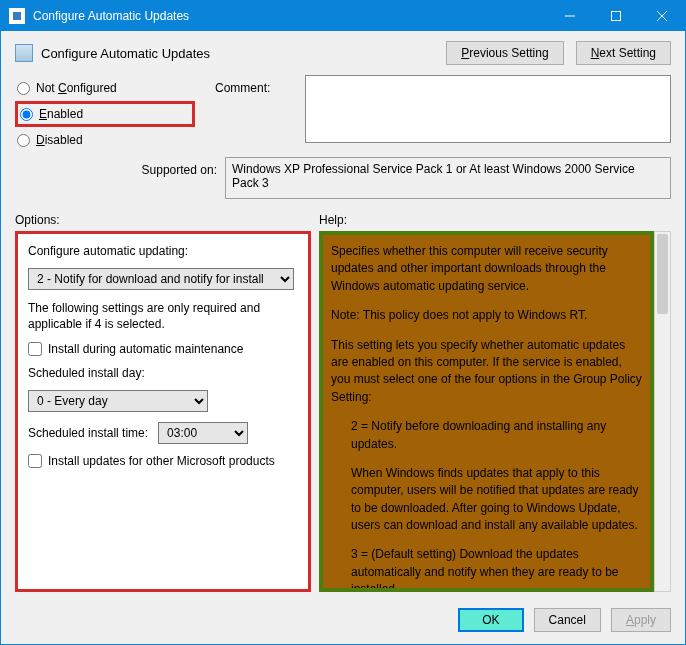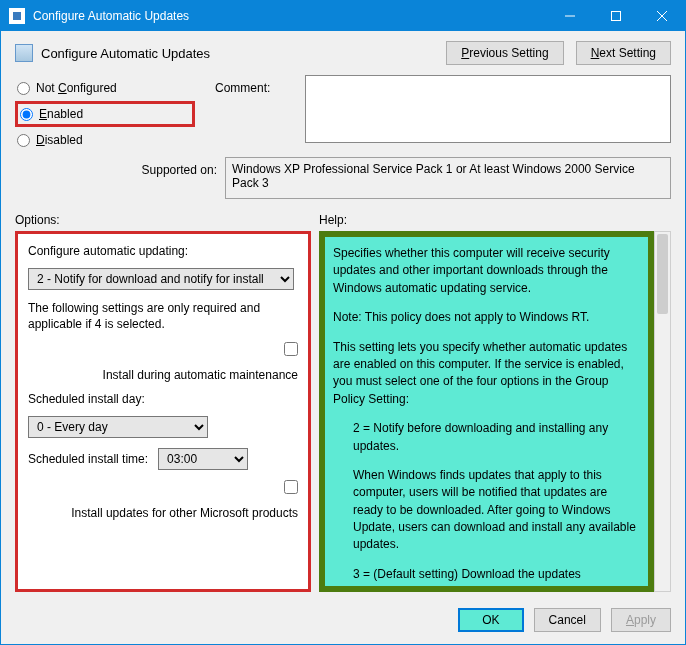--- a/index.html
+++ b/index.html
@@ -72,26 +72,26 @@
     display:flex; flex-direction:column; gap:10px;
   }
   .options-panel .field-label { font-size:12px; }
   .options-panel select {
     font-family:inherit; font-size:12px; background:#e6e6e6;
     border:1px solid #777; padding:2px 4px;
   }
   .select-wide { width:266px; }
   .select-med { width:180px; }
   .select-short { width:90px; }
-  .chk-row { display:flex; align-items:flex-end; gap:12px;flex-direction:column; }
+  .chk-row { display:flex; align-items:flex-end; gap:6px; }
   .chk-row input { margin:0; width:14px; height:14px; }
   .hint { font-size:12px; line-height:1.35; }
   .inline-row { display:flex; align-items:center; gap:10px; }
   .help-panel {
-    flex:1; background:#5eead4; border:6px solid #4d7c0f;
+    flex:1; background:#a16207; border:4px solid #4d7c0f;
     padding:8px 8px 8px 8px; font-size:12px; line-height:1.45;
     overflow-y:scroll;
   }
   .help-panel p { margin:0 0 12px 0; }
   .help-panel .indent { padding-left:20px; }
   .help-wrap { flex:1; display:flex; min-height:0; position:relative; }
   .outer-scroll {
     width:17px; background:#f0f0f0; border:1px solid #cfcfcf;
     position:relative;
   }

